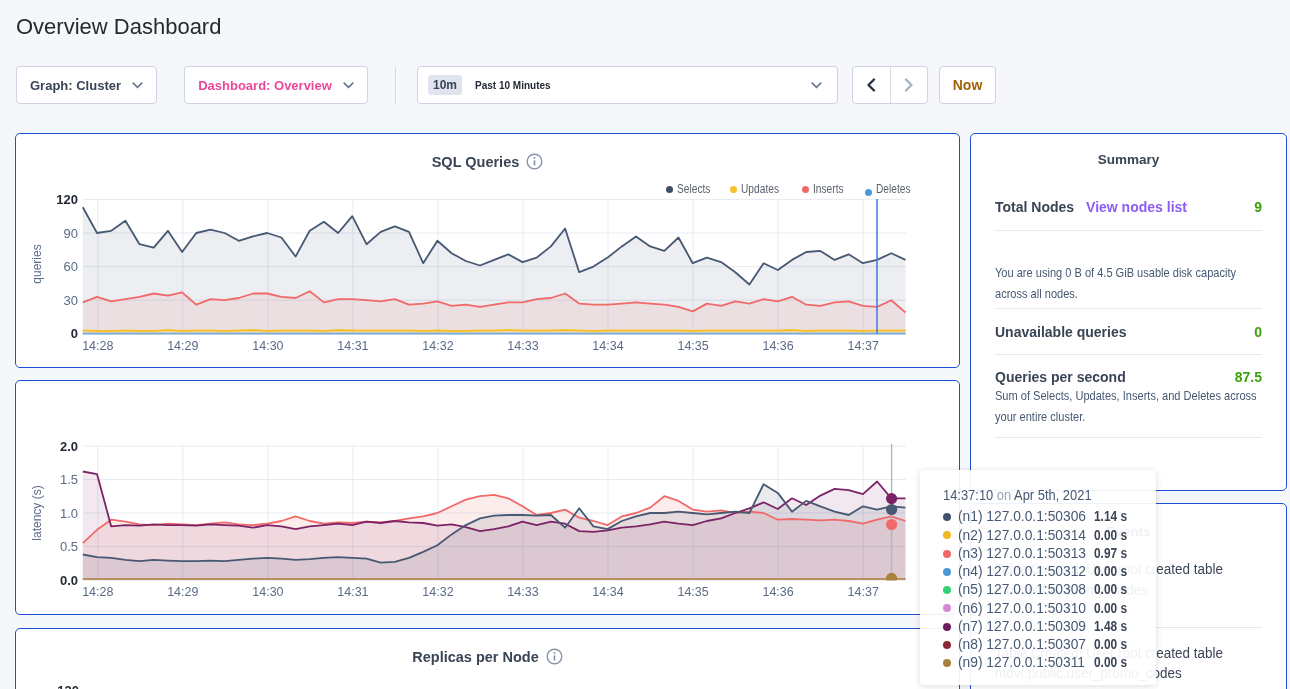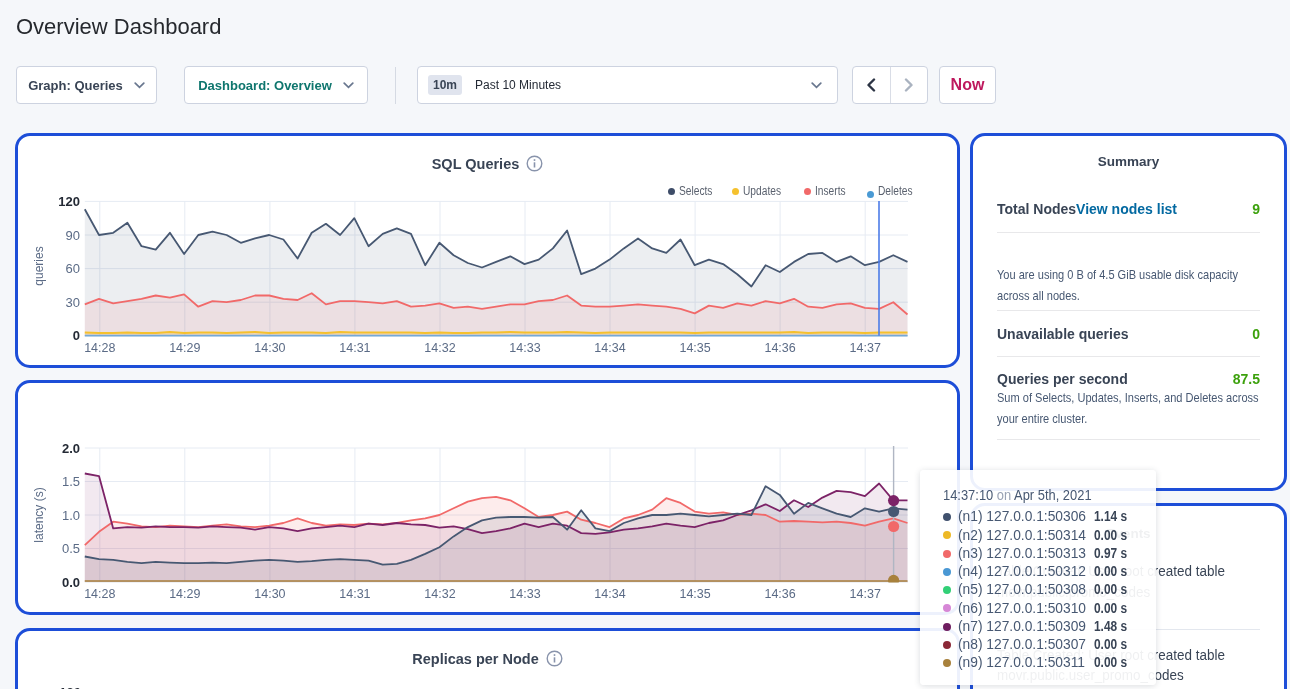--- a/index.html
+++ b/index.html
@@ -1,47 +1,47 @@
 <!DOCTYPE html>
 <html><head><meta charset="utf-8"><style>
 html,body{margin:0;padding:0}
 body{width:1290px;height:689px;overflow:hidden;background:#f5f7fa;font-family:"Liberation Sans",sans-serif;position:relative}
-.panel{position:absolute;background:#fff;border:3px solid #1d4ed8;border-radius:15px;box-sizing:border-box}
+.panel{position:absolute;background:#fff;border:1px solid #1d4ed8;border-radius:5px;box-sizing:border-box}
 .btn{position:absolute;top:66px;height:38px;background:#fff;border:1px solid #cdd3e0;border-radius:4px;box-sizing:border-box;display:flex;align-items:center;justify-content:center}
 .ctitle{position:absolute;left:0;right:0;top:19px;display:flex;align-items:center;justify-content:center;font-size:14.5px;font-weight:700;color:#394455}
 .srow{position:absolute;left:24px;right:24px;display:flex;align-items:baseline}
 .stitle{font-size:14px;font-weight:700;color:#394455}
 .sval{margin-left:auto;font-size:14px;font-weight:700;color:#3ca10c}
 .sdesc{position:absolute;left:24px;font-size:13px;color:#475872;line-height:20.5px;white-space:nowrap;transform:scaleX(0.85);transform-origin:0 0}
 .sdiv{position:absolute;left:24px;right:24px;height:1px;background:#e8e8ea}
 </style></head><body>
 
 <div style="position:absolute;left:16px;top:14px;font-size:22px;color:#26292e">Overview Dashboard</div>
 
 <div class="btn" style="left:16px;width:141px">
-    <span style="font-size:13px;font-weight:700;color:#394455">Graph: Queries</span>
+    <span style="font-size:13px;font-weight:700;color:#394455">Graph: Cluster</span>
     <span style="margin-left:11px;display:flex">
       <svg width="11" height="7" viewBox="0 0 11 7">
         <path d="M1.2 1.2 L5.5 5.4 L9.8 1.2" fill="none" stroke="#69778f" stroke-width="1.7" stroke-linecap="round"></path>
       </svg>
     </span>
   </div>
 <div class="btn" style="left:184px;width:184px">
-    <span style="font-size:13px;font-weight:700;color:#0f766e">Dashboard: Overview</span>
+    <span style="font-size:13px;font-weight:700;color:#ec4899">Dashboard: Overview</span>
     <span style="margin-left:11px;display:flex">
       <svg width="11" height="7" viewBox="0 0 11 7">
         <path d="M1.2 1.2 L5.5 5.4 L9.8 1.2" fill="none" stroke="#69778f" stroke-width="1.7" stroke-linecap="round"></path>
       </svg>
     </span>
   </div>
 <div style="position:absolute;left:395px;top:67px;height:37px;width:1px;background:#d5dae3"></div>
 
 <div class="btn" style="left:417px;width:421px;justify-content:center">
   <span style="margin-left:10px;background:#e0e4ee;border-radius:3px;padding:3px 5px;font-size:12px;font-weight:700;color:#394455">10m</span>
-  <span style="margin-left:13px;font-size:12px;font-weight:400;color:#242a35">Past 10 Minutes</span>
+  <span style="margin-left:13px;font-size:10px;font-weight:700;color:#242a35">Past 10 Minutes</span>
   <span style="margin-left:auto;margin-right:15px;display:flex">
       <svg width="11" height="7" viewBox="0 0 11 7">
         <path d="M1.2 1.2 L5.5 5.4 L9.8 1.2" fill="none" stroke="#69778f" stroke-width="1.7" stroke-linecap="round"></path>
       </svg>
     </span>
 </div>
 
 <div class="btn" style="left:852px;width:76px;padding:0">
   <div style="flex:1;display:flex;align-items:center;justify-content:center;height:100%">
       <svg width="10" height="14" viewBox="0 0 10 14">
@@ -49,21 +49,21 @@
       </svg>
     </div>
   <div style="width:1px;height:100%;background:#d9dde6"></div>
   <div style="flex:1;display:flex;align-items:center;justify-content:center;height:100%">
       <svg width="10" height="14" viewBox="0 0 10 14">
         <path d="M2 1.5 L7.5 7 L2 12.5" fill="none" stroke="#aab3c0" stroke-width="2.4" stroke-linecap="round" stroke-linejoin="round"></path>
       </svg>
     </div>
 </div>
 <div class="btn" style="left:939px;width:57px">
-    <span style="font-size:16px;font-weight:700;color:#be185d">Now</span>
+    <span style="font-size:14px;font-weight:700;color:#a16207">Now</span>
   </div>
 
 <div class="panel" style="left:15px;top:133px;width:945px;height:235px">
   <div class="ctitle">SQL Queries<svg width="17" height="17" viewBox="0 0 17 17" style="margin-left:7px;flex:0 0 auto">
         <circle cx="8.5" cy="8.5" r="7.3" fill="none" stroke="#8893ab" stroke-width="1.4"></circle>
         <rect x="7.7" y="7.3" width="1.6" height="5.2" fill="#8893ab"></rect>
         <rect x="7.7" y="4.2" width="1.6" height="1.7" fill="#8893ab"></rect>
       </svg></div>
   <div style="position:absolute;left:650px;top:48px;display:flex;align-items:center">
       <span style="width:7px;height:7px;border-radius:50%;background:#3e4d68"></span>
@@ -185,21 +185,21 @@
       </svg></div>
   <svg width="945" height="80" style="position:absolute;left:0;top:0">
       <text x="63" y="66" text-anchor="end" font-size="13" font-weight="700" fill="#242a35">120</text>
     </svg>
 </div>
 
 <div class="panel" style="left:970px;top:133px;width:317px;height:358px">
   <div style="position:absolute;left:0;right:0;top:18px;text-align:center;font-size:13.5px;font-weight:700;color:#394455">Summary</div>
   <div class="srow" style="top:65px">
       <span class="stitle">Total Nodes</span>
-      <span style="font-size:14px;font-weight:700;color:#0369a1">View nodes list</span>
+      <span style="margin-left:12px;font-size:14px;font-weight:700;color:#8b5cf6">View nodes list</span>
       <span class="sval">9</span>
     </div>
   <div class="sdiv" style="top:95.5px"></div>
   <div class="sdesc" style="top:129px">You are using 0 B of 4.5 GiB usable disk capacity<br>across all nodes.</div>
   <div class="sdiv" style="top:174px"></div>
   <div class="srow" style="top:190px">
       <span class="stitle">Unavailable queries</span>
       <span class="sval">0</span>
     </div>
   <div class="sdiv" style="top:219.7px"></div>

